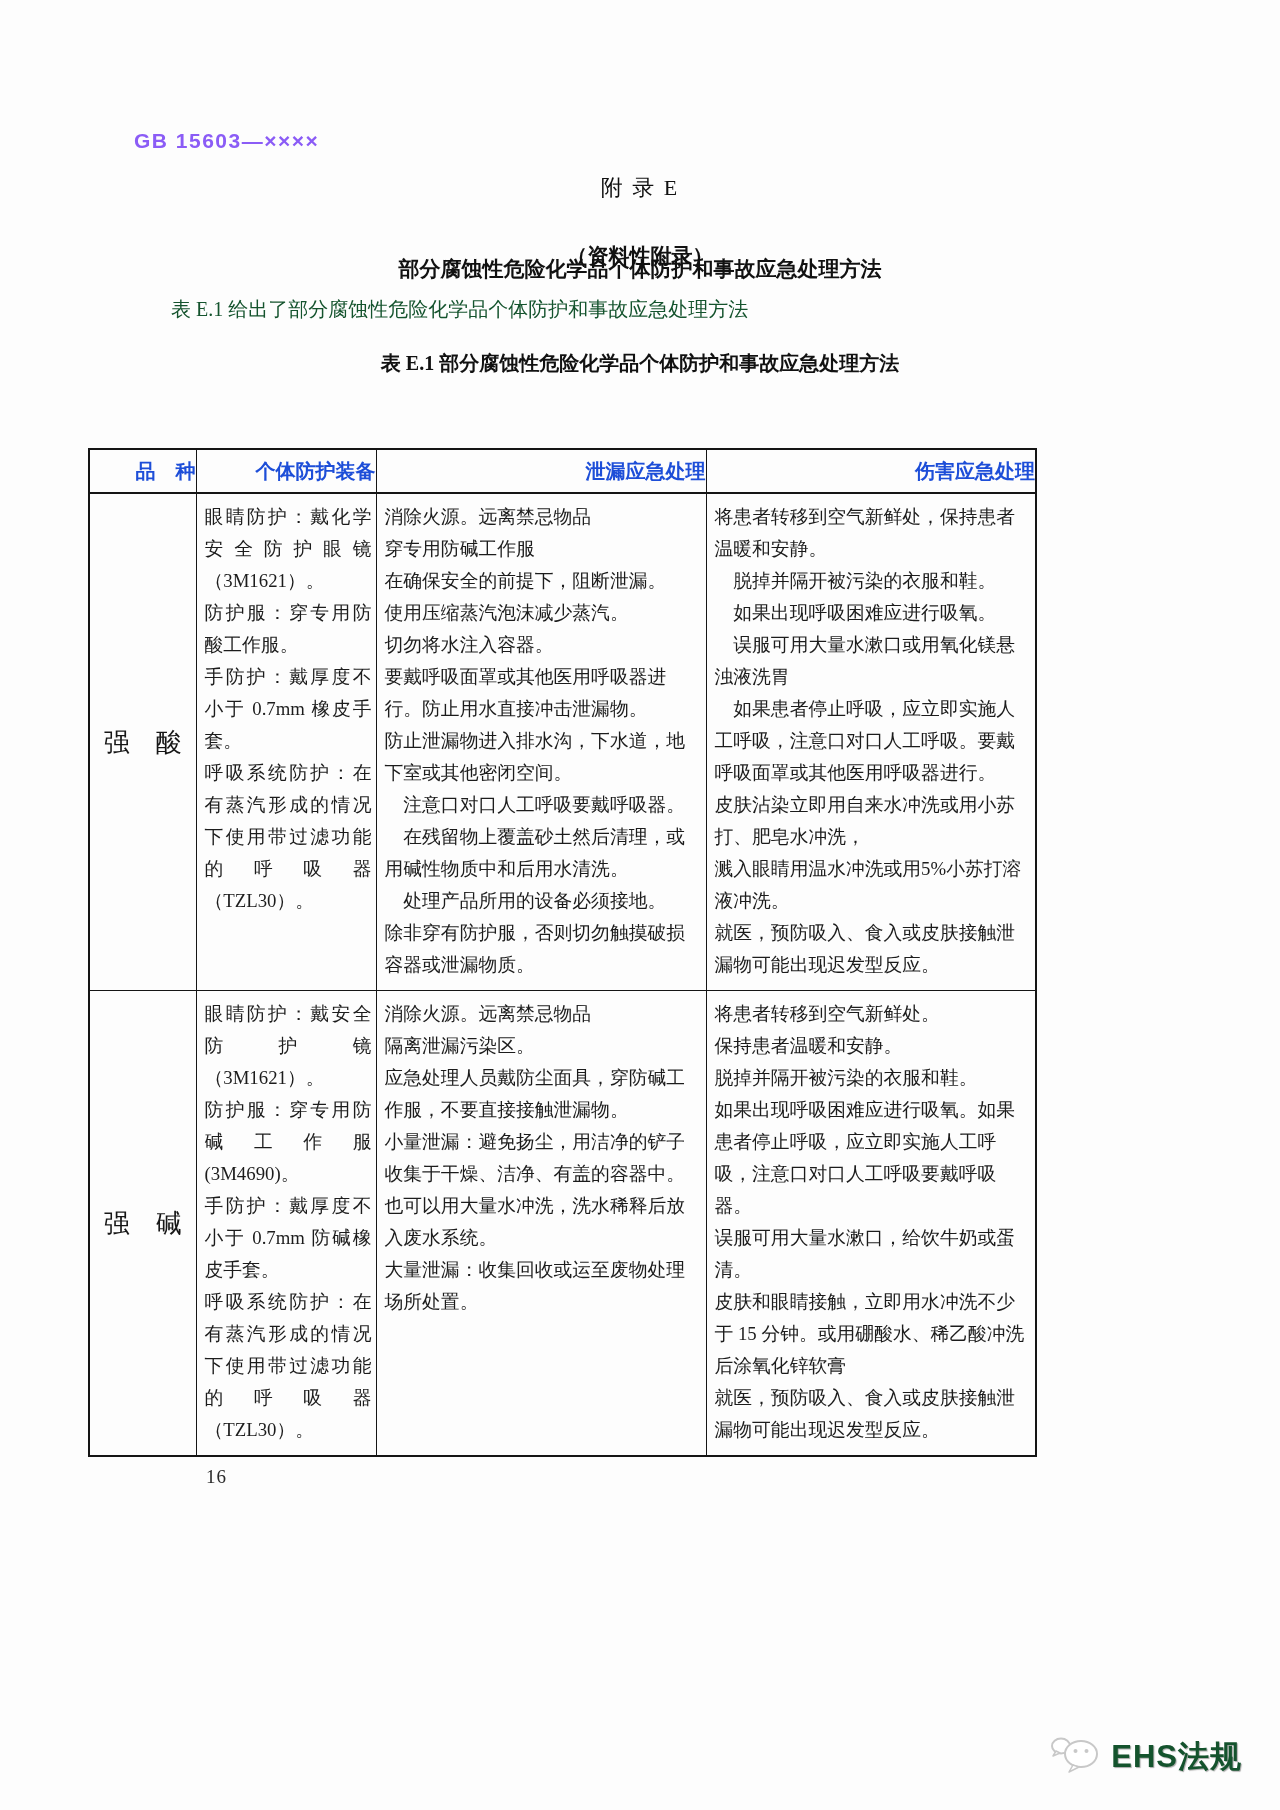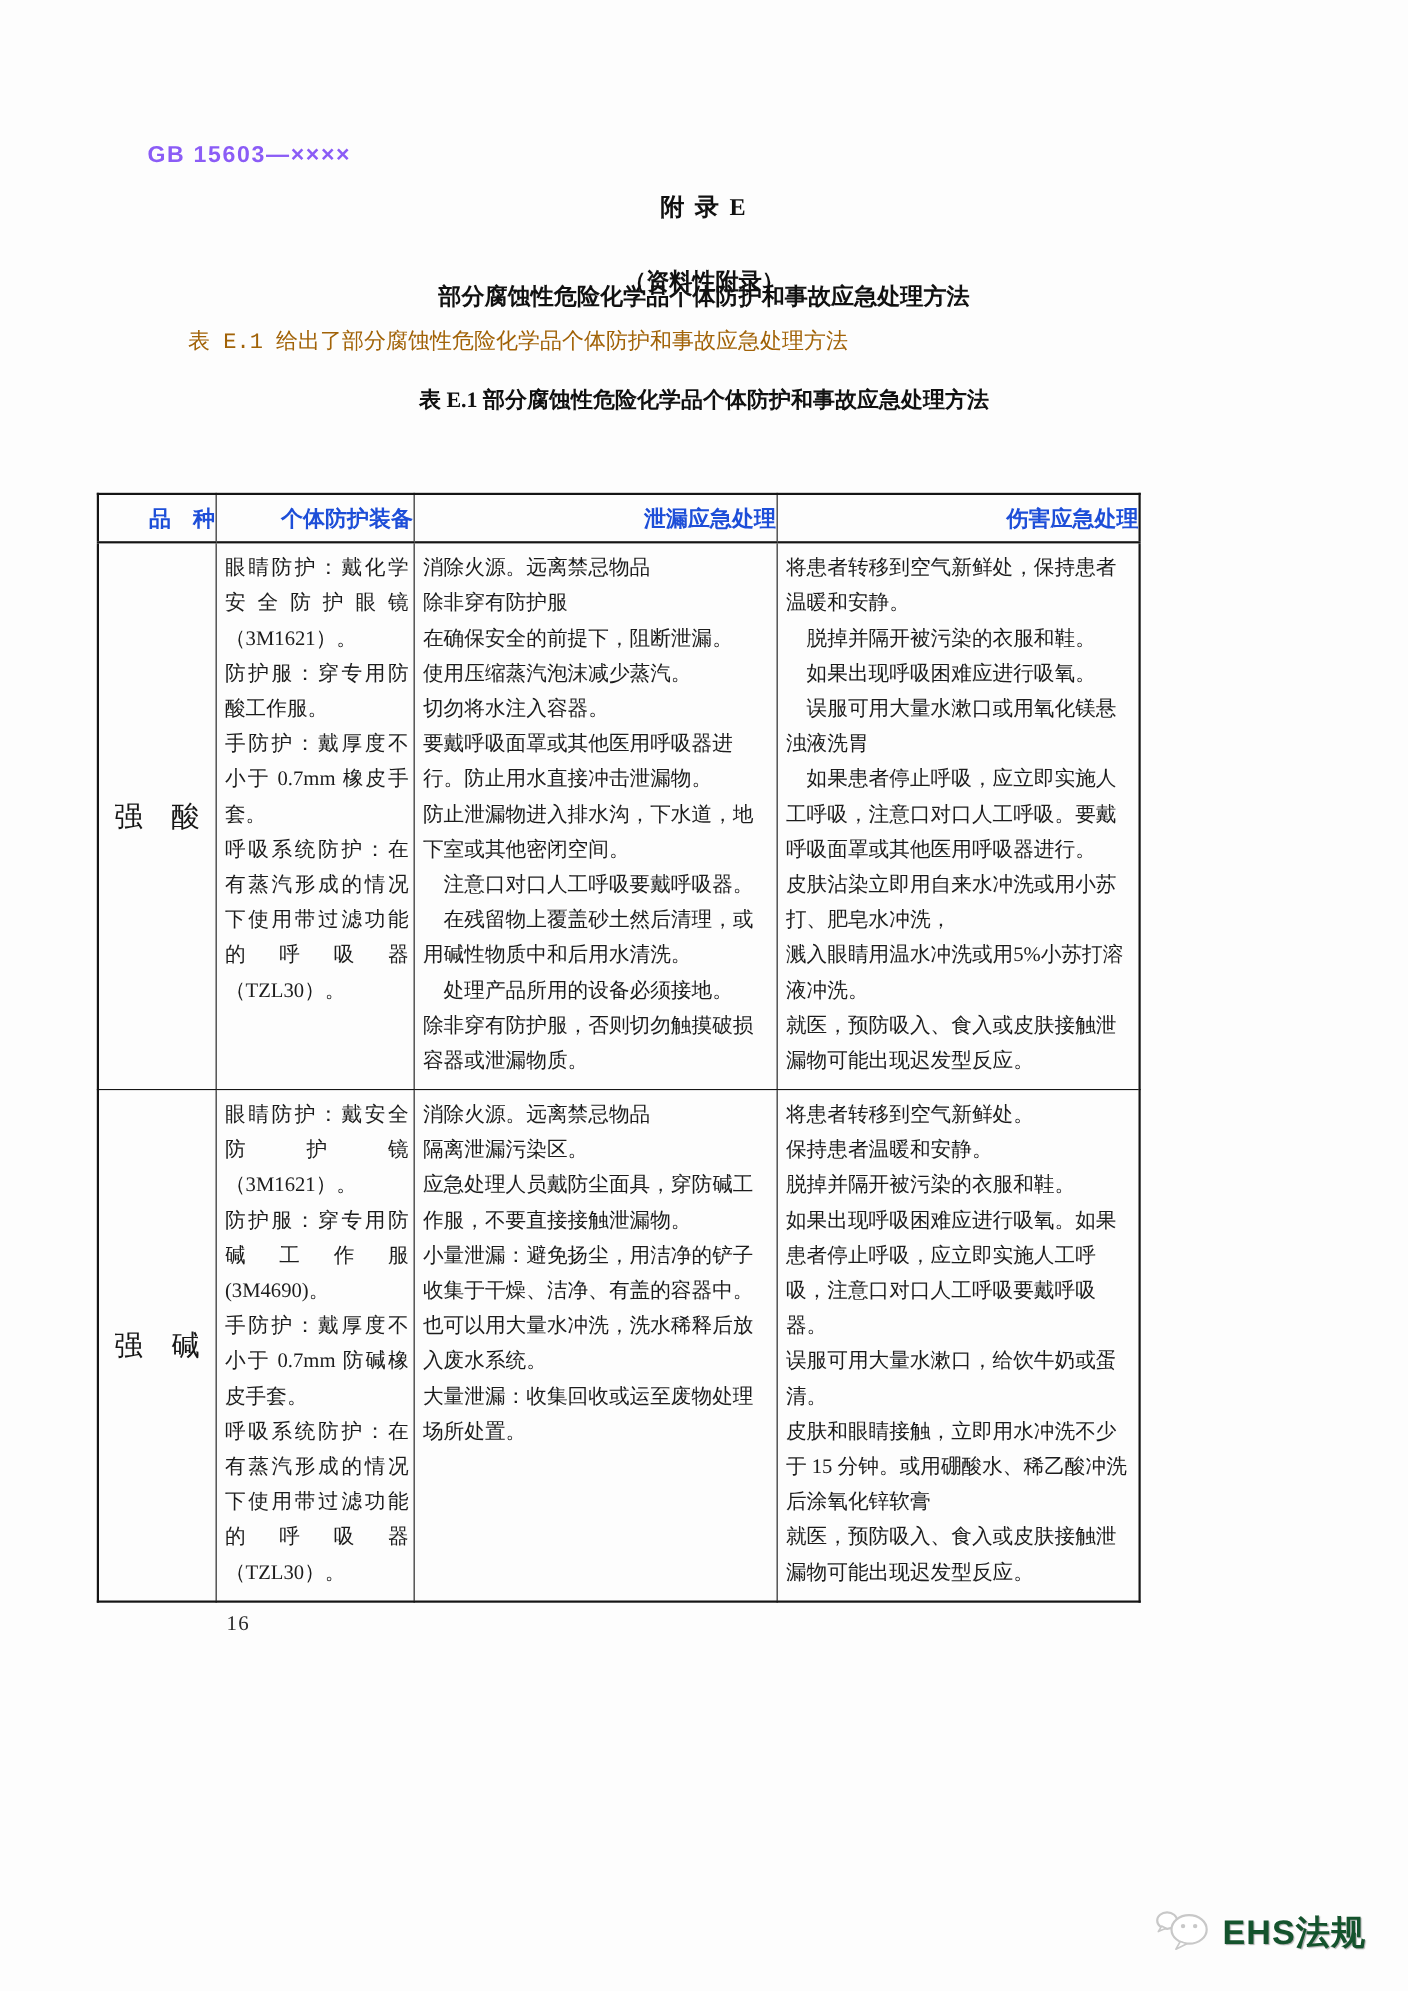--- a/index.html
+++ b/index.html
@@ -9,24 +9,24 @@
     font-family:"Liberation Serif","DejaVu Serif",serif;
     -webkit-font-smoothing:antialiased;
   }
   .abs { position:absolute; }
   .doc-code {
     top:129px; left:134px;
     font-family:"Liberation Sans","DejaVu Sans",sans-serif;
     font-size:21px; font-weight:600; letter-spacing:1.5px; color:#8b5cf6;
   }
   .center-line { left:0; right:0; text-align:center; color:#111; }
-  .appendix-title { top:173px; font-size:22px; font-weight:bold; letter-spacing:2px; }
+  .appendix-title { top:173px; font-size:22px; font-weight:normal; letter-spacing:2px; }
   .appendix-subtitle { top:215px; font-size:21px; font-weight:bold;margin-top:27px; }
   .appendix-heading { top:255px; font-size:21px; font-weight:bold; }
-  .intro-line { top:296px; left:171px; font-size:20px; color:#a16207;font-family:Liberation Mono, monospace; }
+  .intro-line { top:296px; left:171px; font-size:20px; color:#14532d; }
   .table-caption { top:350px; font-size:20px; font-weight:bold; }
 
   .table-wrap { top:448px; left:88px; }
   table.main {
     border-collapse:collapse; table-layout:fixed; width:947px;
     border:2px solid #151515;
   }
   th, td { border:1px solid #151515; }
   thead th {
     height:42px; font-size:20px; font-weight:bold;
@@ -90,21 +90,21 @@
         <tr>
           <td class="cat-cell">强　酸</td>
           <td class="body-cell protect">
             <p>眼睛防护：戴化学安全防护眼镜（3M1621）。</p>
             <p>防护服：穿专用防酸工作服。</p>
             <p>手防护：戴厚度不小于 0.7mm 橡皮手套。</p>
             <p>呼吸系统防护：在有蒸汽形成的情况下使用带过滤功能的呼吸器（TZL30）。</p>
           </td>
           <td class="body-cell">
             <p>消除火源。远离禁忌物品</p>
-            <p>除非穿有防护服</p>
+            <p>穿专用防碱工作服</p>
             <p>在确保安全的前提下，阻断泄漏。</p>
             <p>使用压缩蒸汽泡沫减少蒸汽。</p>
             <p>切勿将水注入容器。</p>
             <p>要戴呼吸面罩或其他医用呼吸器进行。防止用水直接冲击泄漏物。</p>
             <p>防止泄漏物进入排水沟，下水道，地下室或其他密闭空间。</p>
             <p>　注意口对口人工呼吸要戴呼吸器。</p>
             <p>　在残留物上覆盖砂土然后清理，或用碱性物质中和后用水清洗。</p>
             <p>　处理产品所用的设备必须接地。</p>
             <p>除非穿有防护服，否则切勿触摸破损容器或泄漏物质。</p>
           </td>

